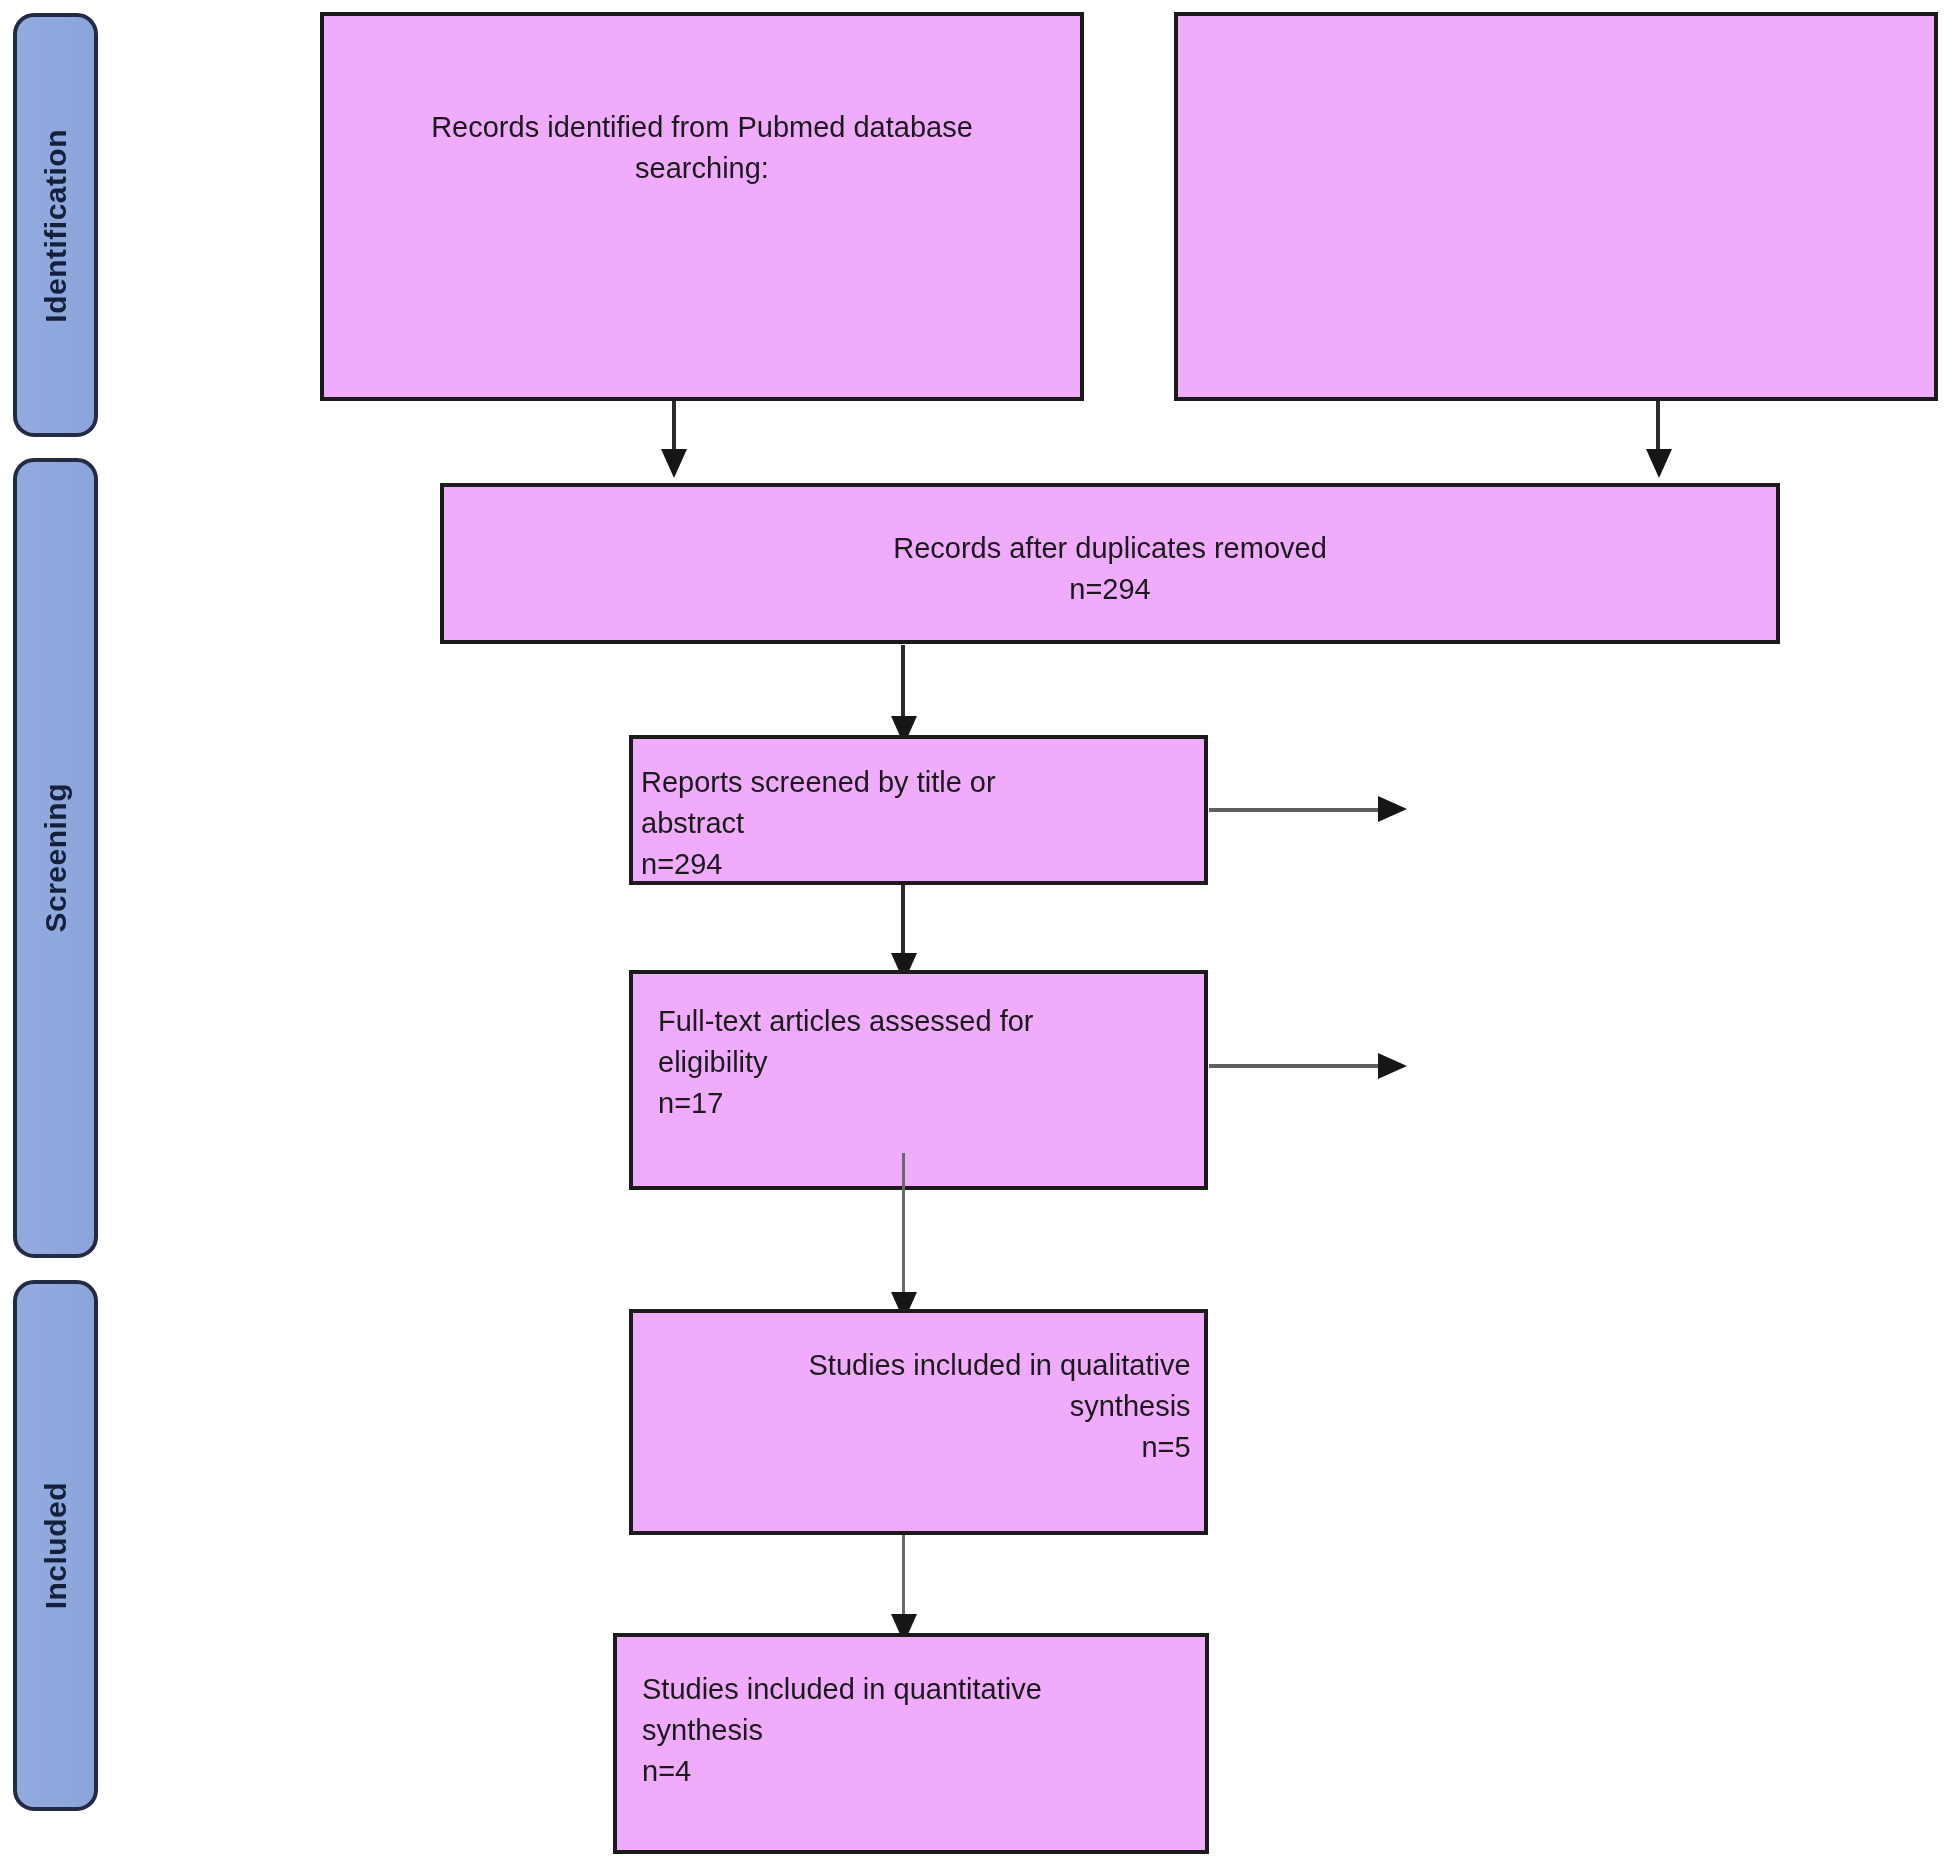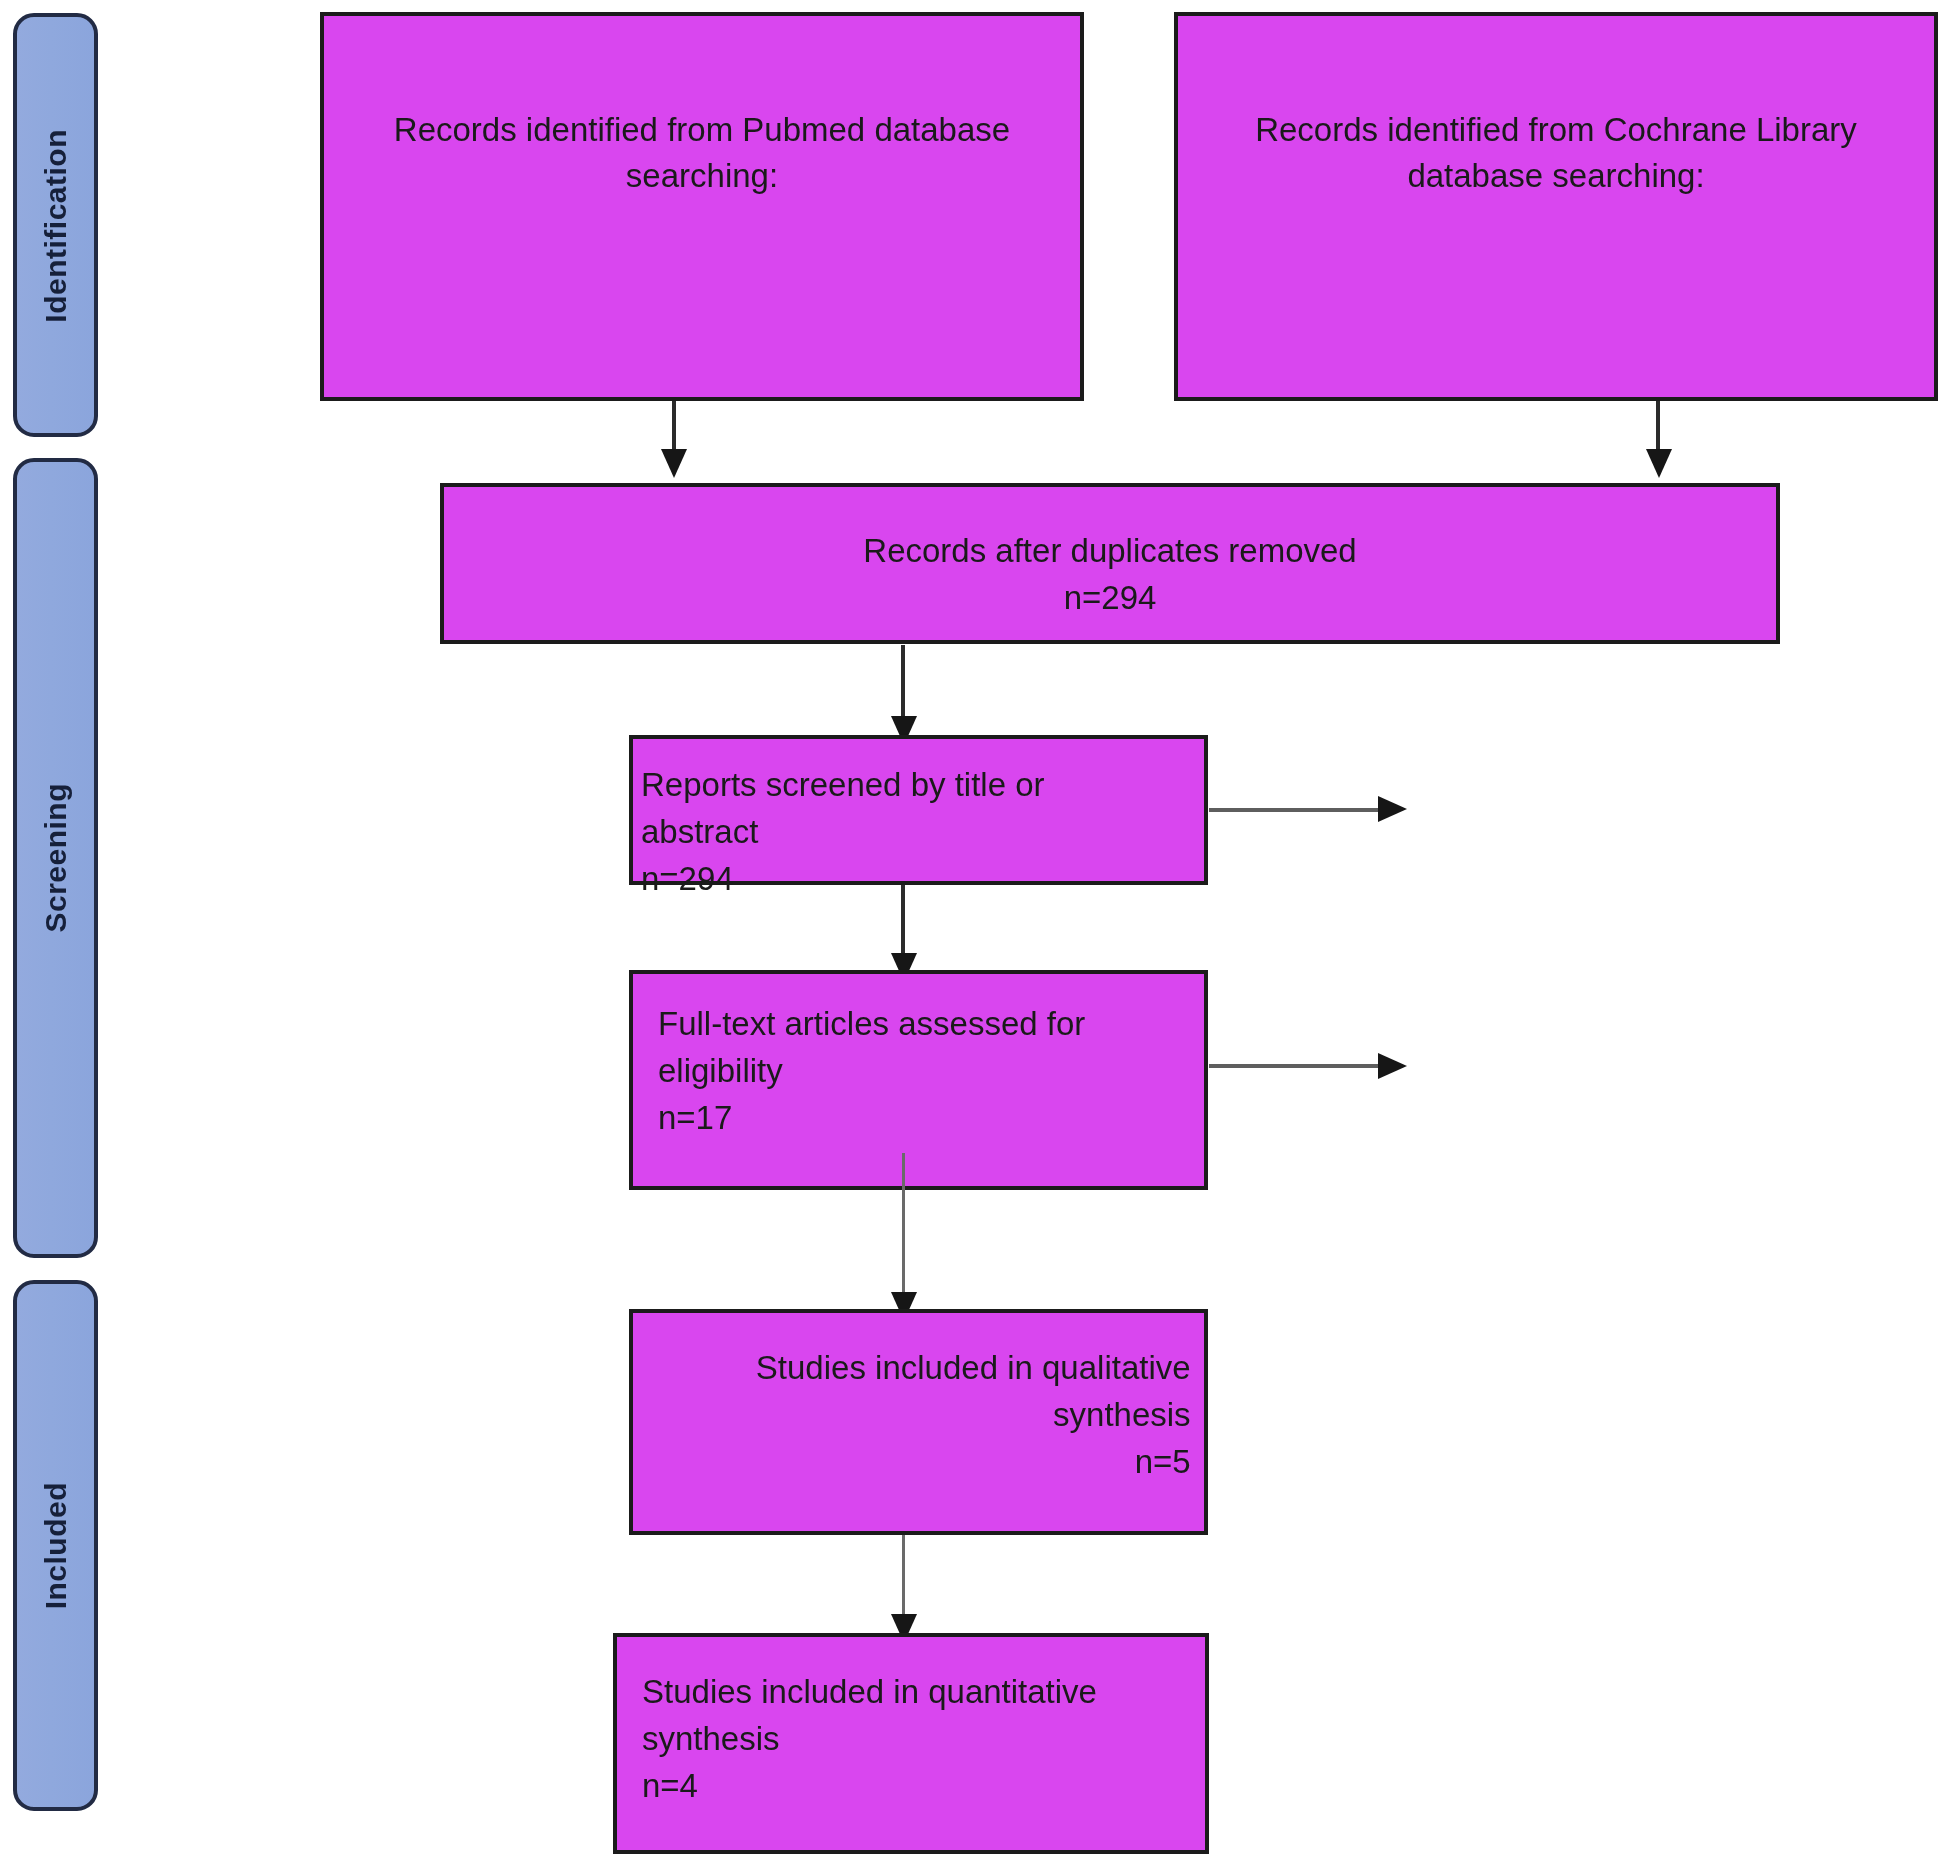--- a/index.html
+++ b/index.html
@@ -39,23 +39,23 @@
     font-size: 30px;
     letter-spacing: 0.5px;
     color: #16203a;
     white-space: nowrap;
   }
 
   
   .flow-box {
     position: absolute;
     box-sizing: border-box;
-    background: #d946ef;
+    background: #f0abfc;
     border: 4.8px solid #1b1b1b;
-    font-size: 33px;
+    font-size: 29px;
     line-height: 1.42;
     color: #1a1a1a;
   }
   .flow-box .box-text {
     position: absolute;
     left: 0;
     right: 0;
     white-space: pre-line;
   }
   .box-center .box-text {
@@ -111,22 +111,20 @@
   <div class="stage-pill" style="top:1280px; height:531px;">
     <span class="stage-label">Included</span>
   </div>
 
   <div class="flow-box box-center" style="left:320px; top:11.5px; width:764px; height:389px;">
     <div class="box-text" style="top:91px;">Records identified from Pubmed database
 searching:</div>
   </div>
 
   <div class="flow-box box-center" style="left:1174px; top:11.5px; width:764px; height:389px;">
-    <div class="box-text" style="top:91px;">Records identified from Cochrane Library
-database searching:</div>
   </div>
 
   <div class="vline" style="left:672px; top:401px; height:58px;"></div>
   <div class="arrow-down" style="left:661px; top:449px;"></div>
 
   <div class="vline" style="left:1656px; top:401px; height:58px;"></div>
   <div class="arrow-down" style="left:1646px; top:449px;"></div>
 
   <div class="flow-box box-center" style="left:440px; top:483px; width:1340px; height:161px;">
     <div class="box-text" style="top:41px;">Records after duplicates removed

